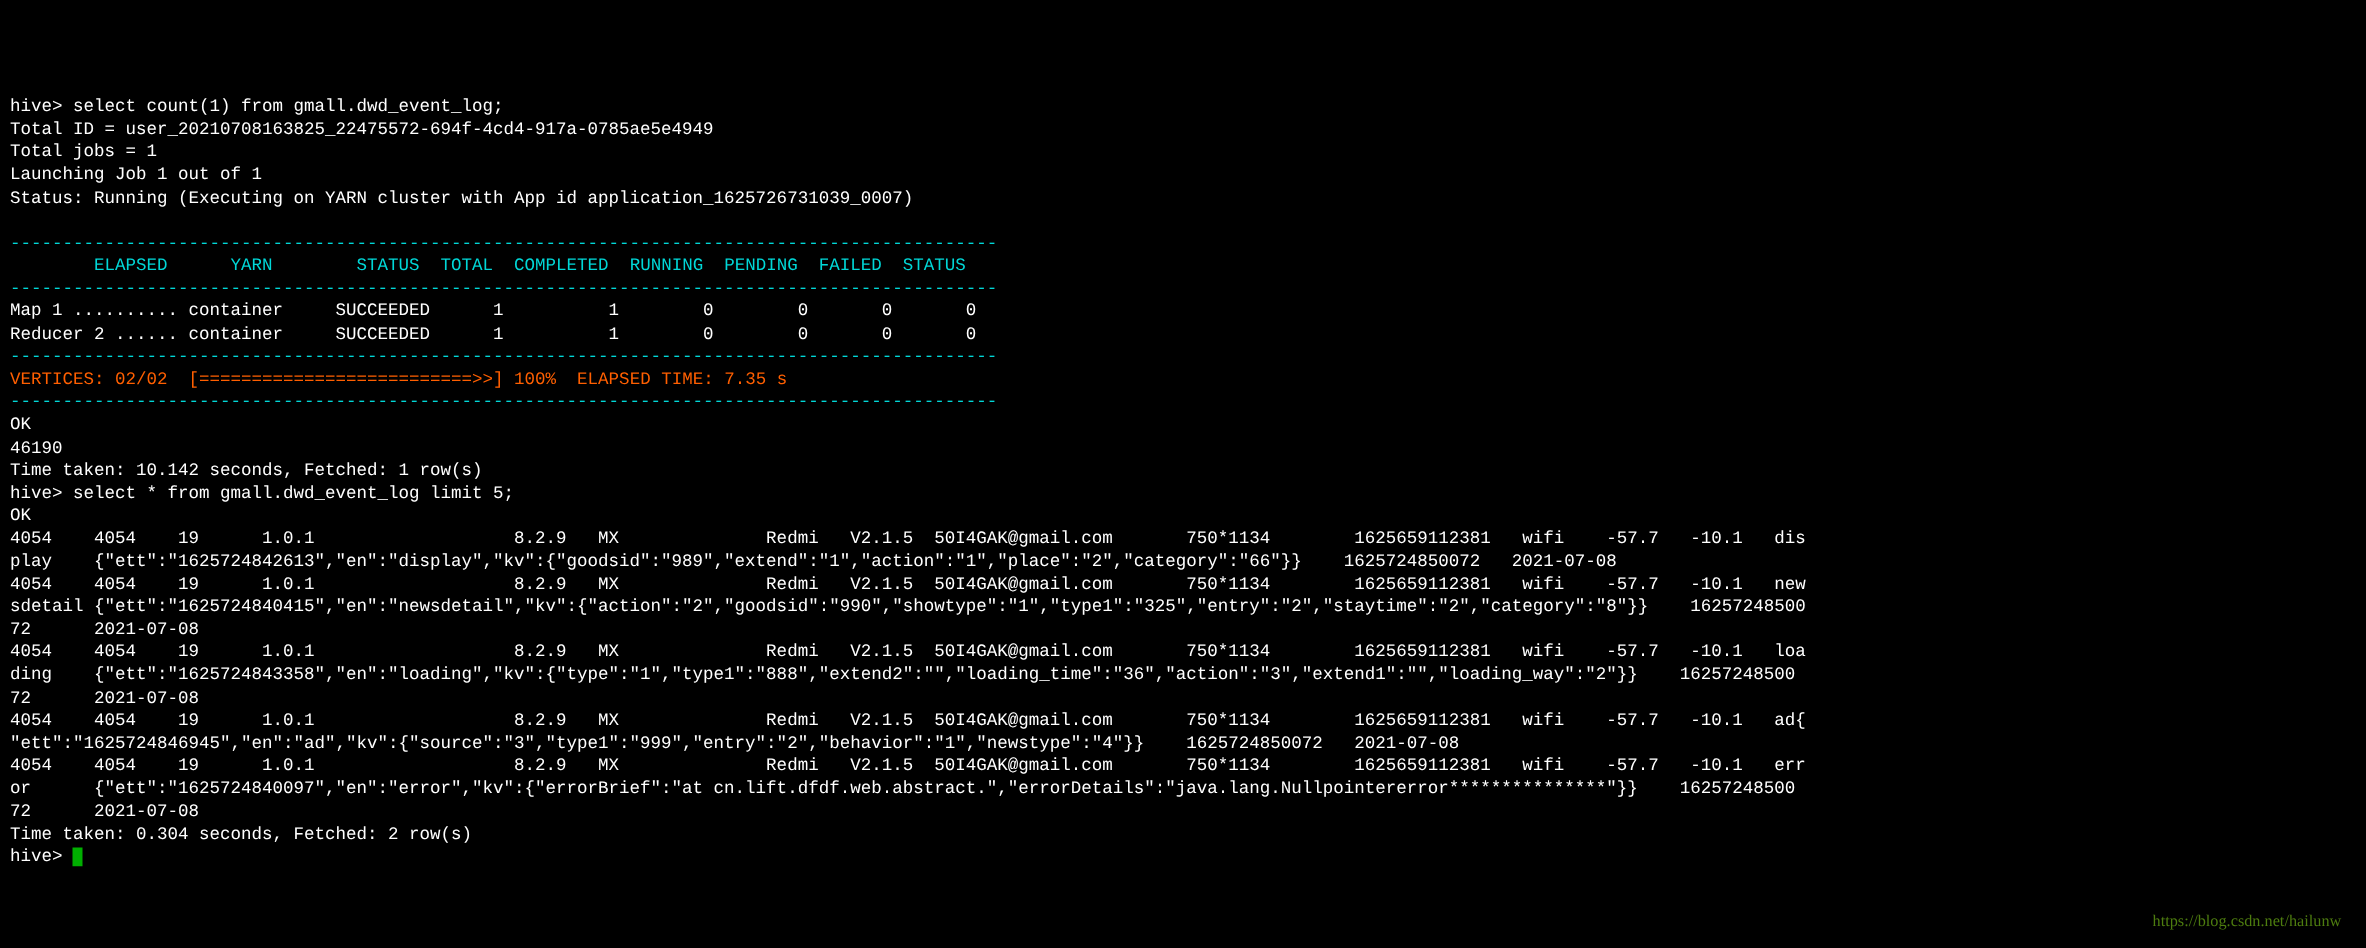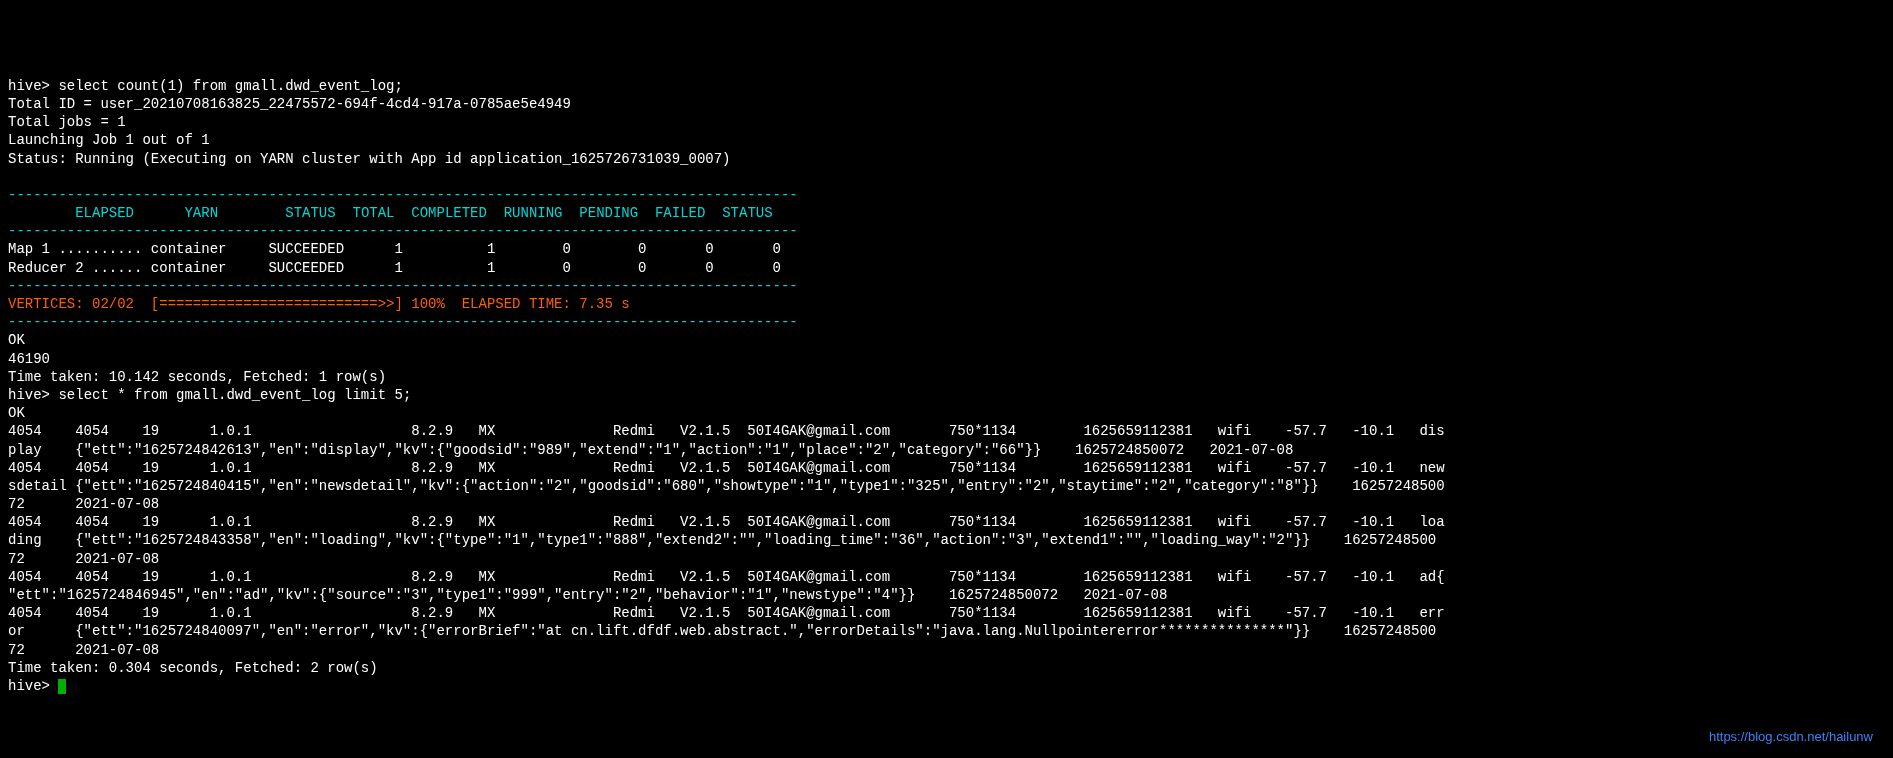--- a/index.html
+++ b/index.html
@@ -30,22 +30,22 @@
       color: #000;
       display: inline-block;
       width: 8px;
       height: 15px;
       vertical-align: middle;
     }
     .watermark {
       position: fixed;
       bottom: 12px;
       right: 20px;
-      color: #3b82f6;
-      font-family: Liberation Sans, sans-serif;
+      color: #4d7c0f;
+      font-family: Liberation Serif, serif;
       font-size: 13px;
     }
   </style>
 </head>
 <body>
 
 
 
 <div><span>hive&gt; </span><span>select count(1) from gmall.dwd_event_log;</span>
 <span>Total ID = user_20210708163825_22475572-694f-4cd4-917a-0785ae5e4949</span>
@@ -62,21 +62,21 @@
 <span class="orange">VERTICES: 02/02</span><span class="orange">  [==========================&gt;&gt;] 100%</span><span class="orange">  ELAPSED TIME: 7.35 s     </span>
 <span class="cyan">----------------------------------------------------------------------------------------------</span>
 <span>OK</span>
 <span>46190</span>
 <span>Time taken: 10.142 seconds, Fetched: 1 row(s)</span>
 <span>hive&gt; </span><span>select * from gmall.dwd_event_log limit 5;</span>
 <span>OK</span>
 <span>4054    4054    19      1.0.1                   8.2.9   MX              Redmi   V2.1.5  50I4GAK@gmail.com       750*1134        1625659112381   wifi    -57.7   -10.1   dis</span>
 <span>play    {"ett":"1625724842613","en":"display","kv":{"goodsid":"989","extend":"1","action":"1","place":"2","category":"66"}}    1625724850072   2021-07-08</span>
 <span>4054    4054    19      1.0.1                   8.2.9   MX              Redmi   V2.1.5  50I4GAK@gmail.com       750*1134        1625659112381   wifi    -57.7   -10.1   new</span>
-<span>sdetail {"ett":"1625724840415","en":"newsdetail","kv":{"action":"2","goodsid":"680","showtype":"1","type1":"325","entry":"2","staytime":"2","category":"8"}}    16257248500</span>
+<span>sdetail {"ett":"1625724840415","en":"newsdetail","kv":{"action":"2","goodsid":"990","showtype":"1","type1":"325","entry":"2","staytime":"2","category":"8"}}    16257248500</span>
 <span>72      2021-07-08</span>
 <span>4054    4054    19      1.0.1                   8.2.9   MX              Redmi   V2.1.5  50I4GAK@gmail.com       750*1134        1625659112381   wifi    -57.7   -10.1   loa</span>
 <span>ding    {"ett":"1625724843358","en":"loading","kv":{"type":"1","type1":"888","extend2":"","loading_time":"36","action":"3","extend1":"","loading_way":"2"}}    16257248500</span>
 <span>72      2021-07-08</span>
 <span>4054    4054    19      1.0.1                   8.2.9   MX              Redmi   V2.1.5  50I4GAK@gmail.com       750*1134        1625659112381   wifi    -57.7   -10.1   ad{</span>
 <span>"ett":"1625724846945","en":"ad","kv":{"source":"3","type1":"999","entry":"2","behavior":"1","newstype":"4"}}    1625724850072   2021-07-08</span>
 <span>4054    4054    19      1.0.1                   8.2.9   MX              Redmi   V2.1.5  50I4GAK@gmail.com       750*1134        1625659112381   wifi    -57.7   -10.1   err</span>
 <span>or      {"ett":"1625724840097","en":"error","kv":{"errorBrief":"at cn.lift.dfdf.web.abstract.","errorDetails":"java.lang.Nullpointererror***************"}}    16257248500</span>
 <span>72      2021-07-08</span>
 <span>Time taken: 0.304 seconds, Fetched: 2 row(s)</span>

